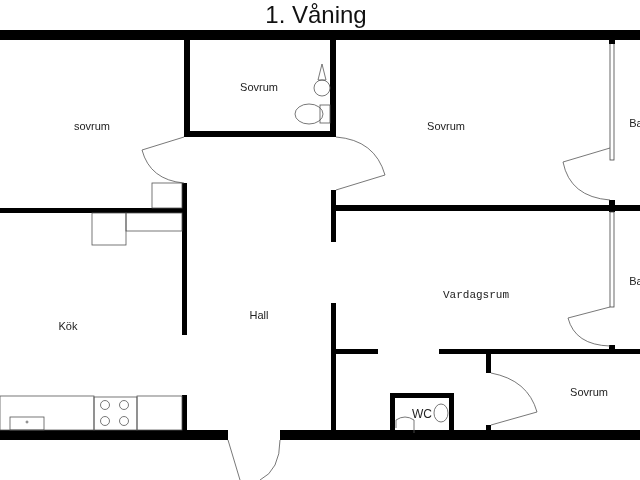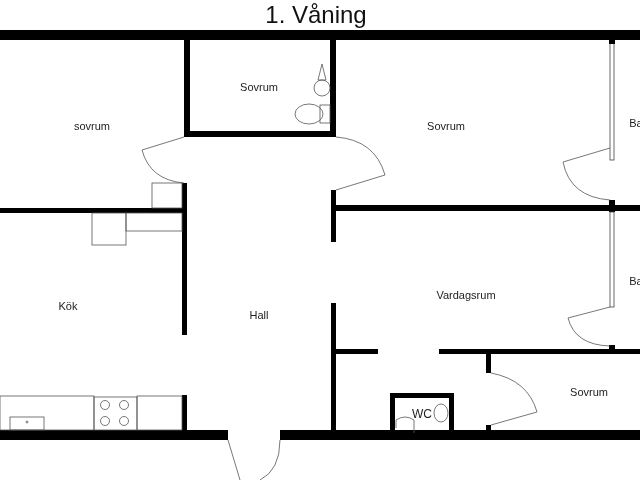--- a/index.html
+++ b/index.html
@@ -103,17 +103,17 @@
     <ellipse cx="441" cy="413" rx="7" ry="9"></ellipse>
     <path d="M396 428 L396 420 Q405 414 414 420 L414 433"></path>
   </g>
 </svg>
 
 <div class="lbl" style="left:92px;top:126px;">sovrum</div>
 <div class="lbl" style="left:259px;top:87px;">Sovrum</div>
 <div class="lbl" style="left:446px;top:126px;">Sovrum</div>
 <div class="lbl" style="left:636px;top:123px;">Ba</div>
 <div class="lbl" style="left:259px;top:279px;margin-top:36px;">Hall</div>
-<div class="lbl" style="left:466px;top:295px;">Vardagsrum</div>
+<div class="lbl" style="left:476px;top:295px;font-family:Liberation Mono, monospace;">Vardagsrum</div>
 <div class="lbl" style="left:636px;top:281px;">Ba</div>
-<div class="lbl" style="left:68px;top:306px;">Kök</div>
+<div class="lbl" style="left:68px;top:326px;">Kök</div>
 <div class="lbl" style="left:422px;top:414px;font-size:12px;text-align:center;">WC</div>
 <div class="lbl" style="left:589px;top:392px;">Sovrum</div>
 
 </body></html>

